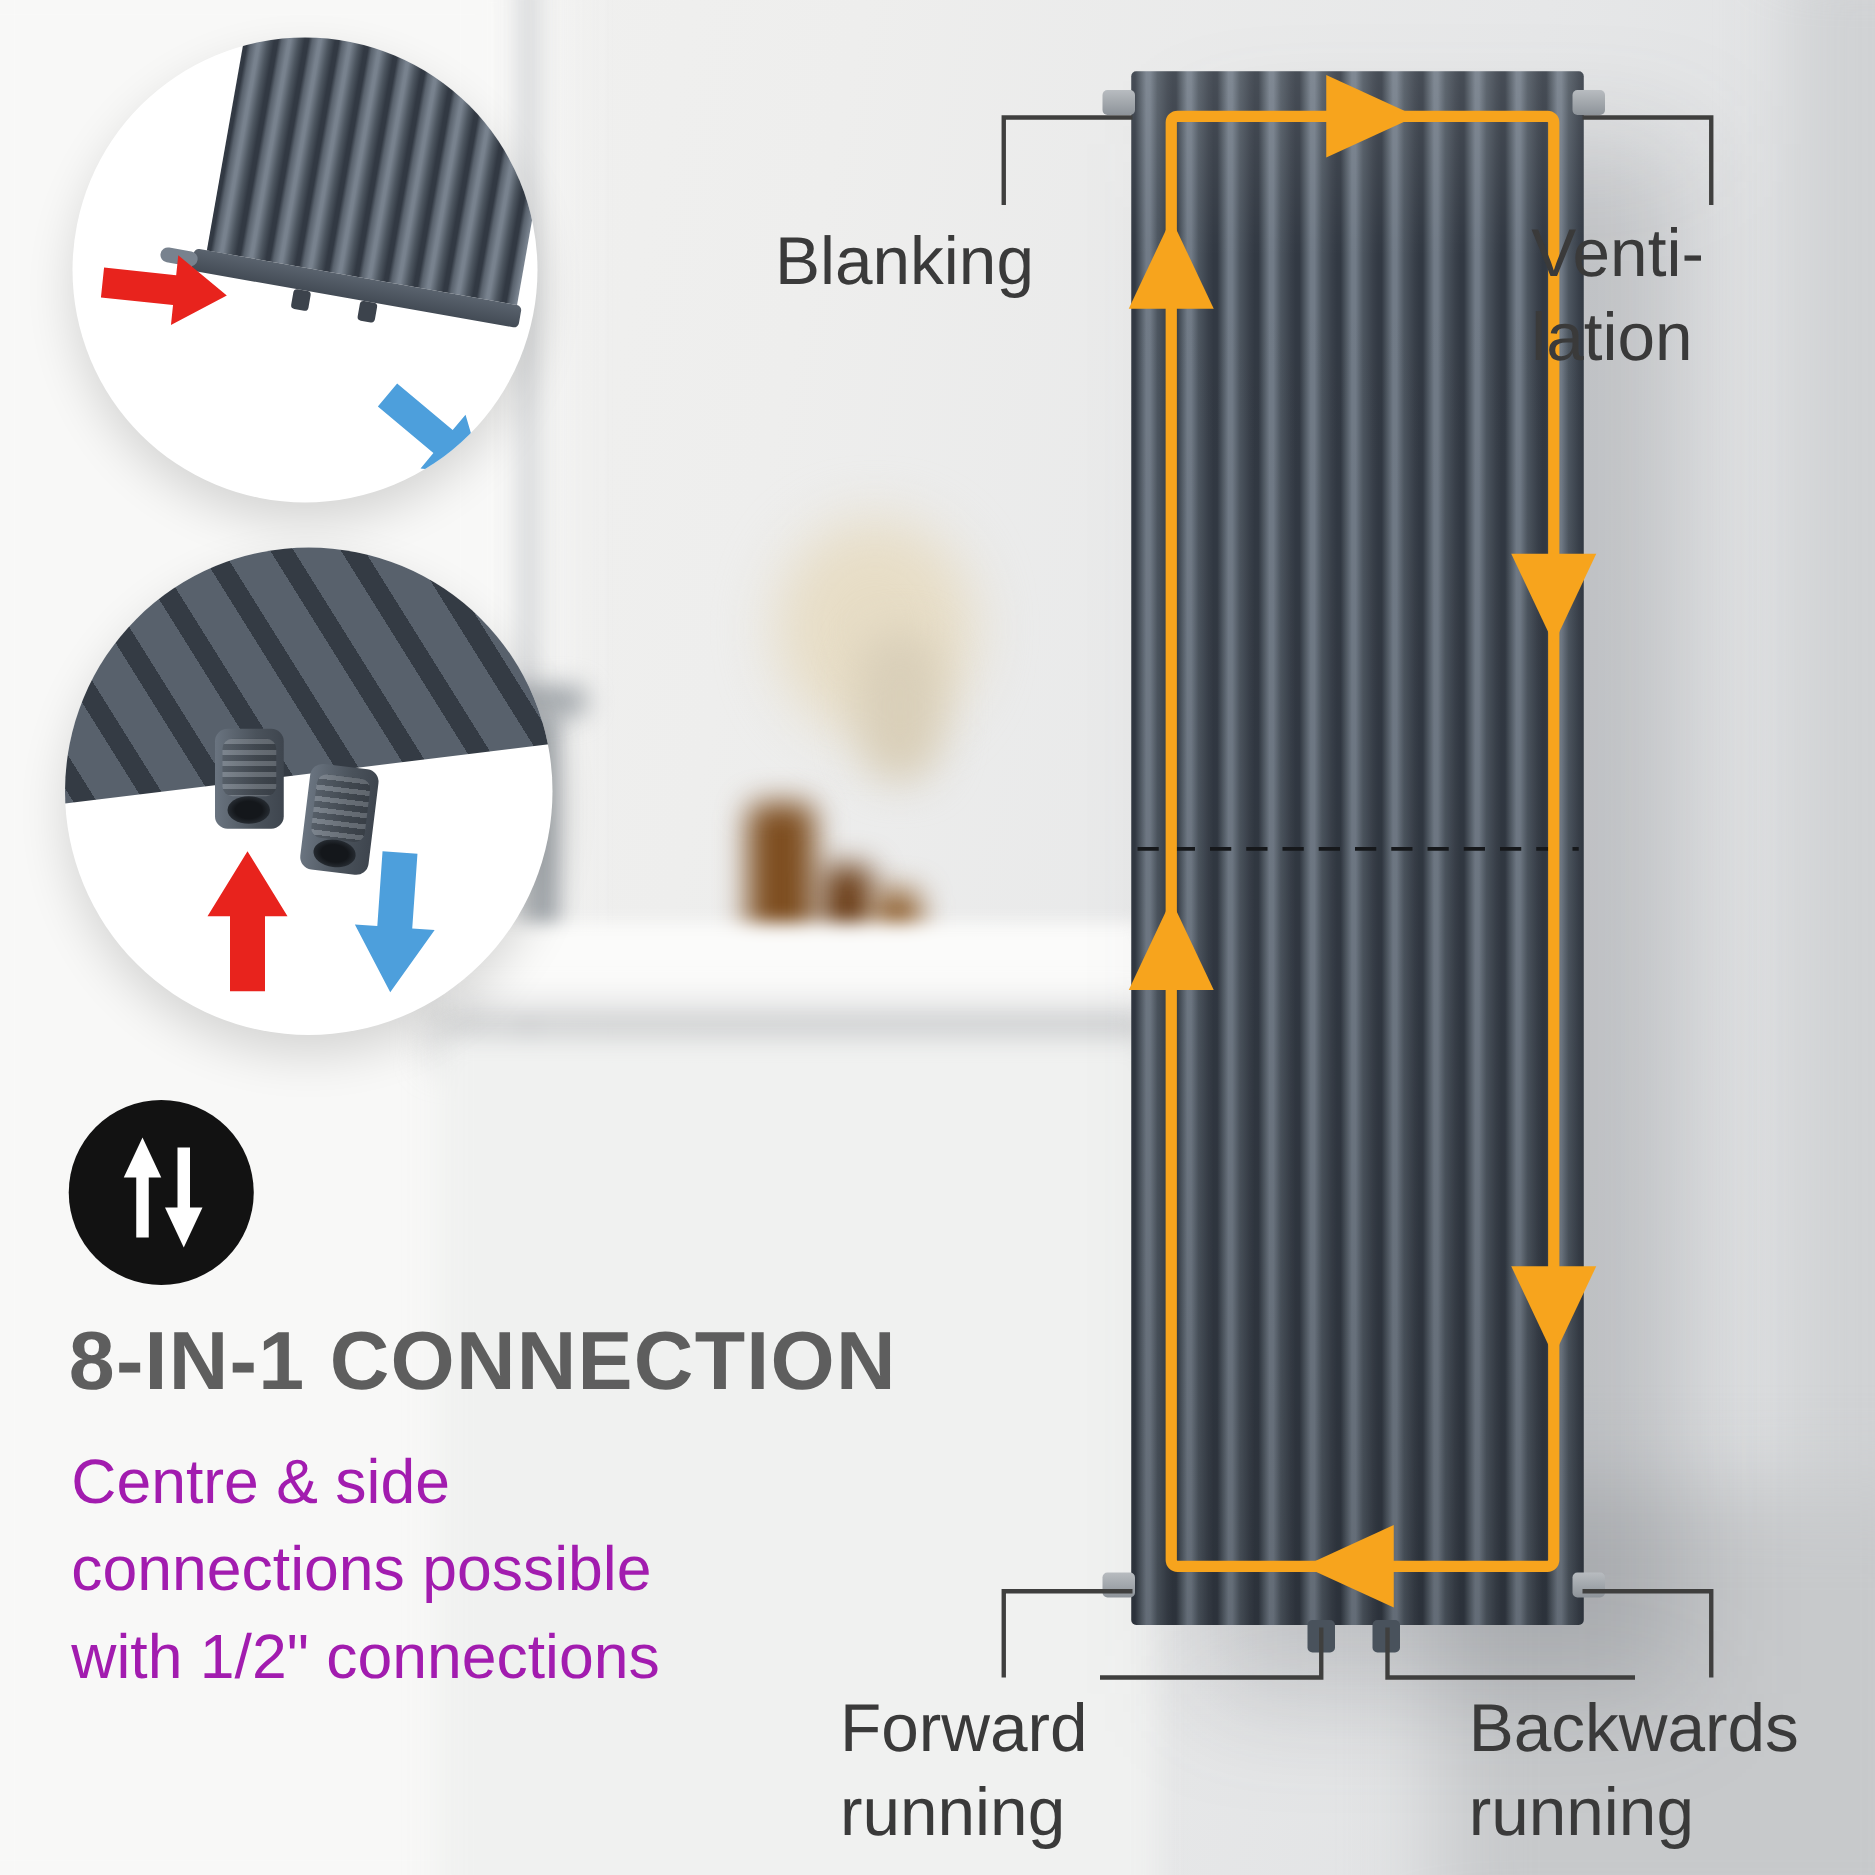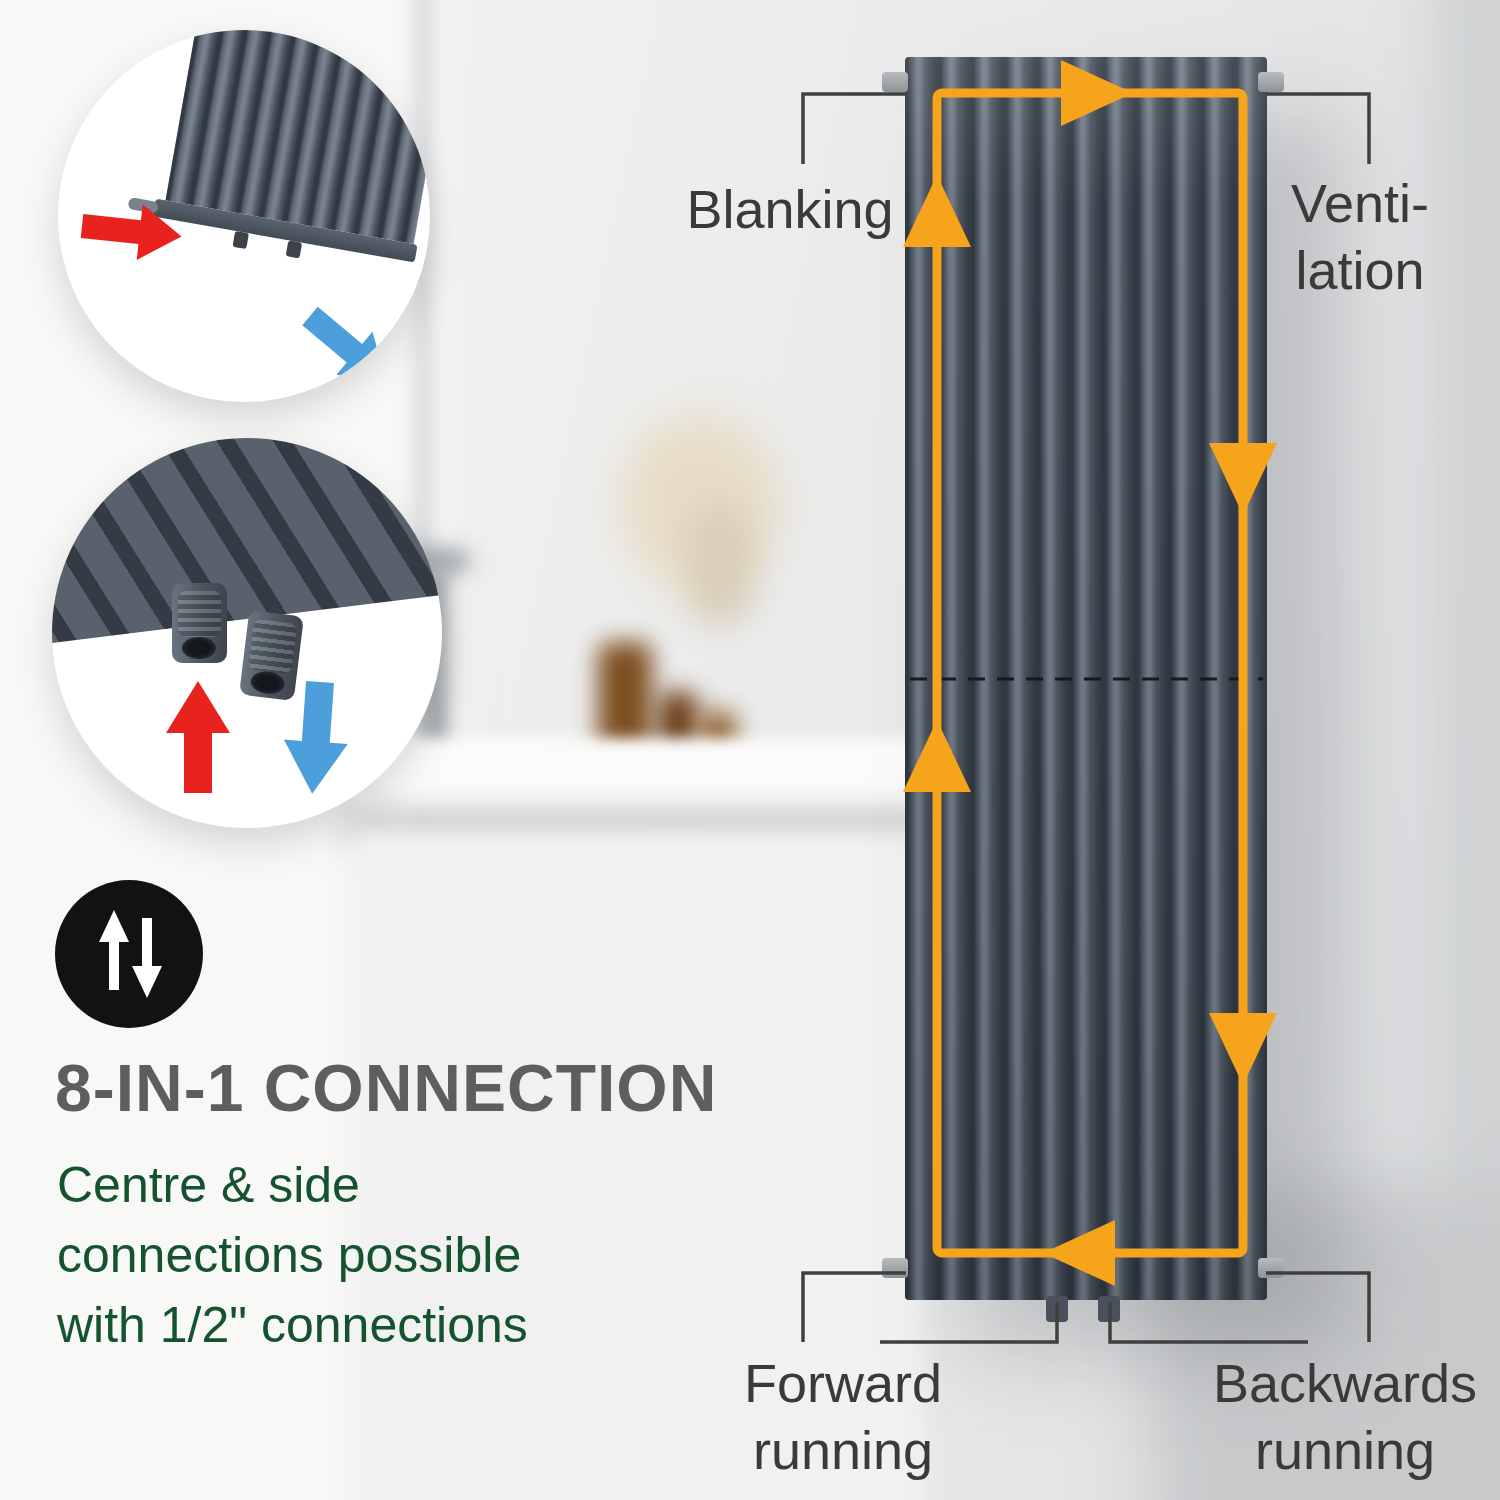--- a/index.html
+++ b/index.html
@@ -46,25 +46,25 @@
   .i2-threads{position:absolute;left:6px;right:6px;top:8px;bottom:26px;border-radius:8px;
     background:repeating-linear-gradient(180deg,rgba(255,255,255,.16) 0 4px,rgba(0,0,0,.14) 4px 9px);}
   .i2-hole{position:absolute;left:10px;bottom:4px;width:34px;height:22px;border-radius:50%;
     background:radial-gradient(#14171b 45%,#3a424b);}
 
   
   .badge{position:absolute;left:55px;top:880px;width:148px;height:148px;border-radius:50%;background:#121212;}
 
   
   .headline{position:absolute;left:55px;top:1050px;font-size:66px;font-weight:700;color:#5e5e5e;letter-spacing:1px;white-space:nowrap;}
-  .bodytext{position:absolute;left:57px;top:1150px;font-size:50px;color:#14532d;line-height:1.4;}
-  .label{position:absolute;text-align:center;color:#3a3a3a;font-size:54px;line-height:1.24;}
+  .bodytext{position:absolute;left:57px;top:1150px;font-size:50px;color:#a21caf;line-height:1.4;}
+  .label{position:absolute;text-align:left;color:#3a3a3a;font-size:54px;line-height:1.24;}
   .label-blanking{left:620px;top:176px;width:340px;}
   .label-vent{left:1225px;top:170px;width:270px;}
-  .label-forward{left:698px;top:1350px;width:290px;}
+  .label-forward{left:672px;top:1350px;width:290px;}
   .label-back{left:1175px;top:1350px;width:340px;}
 
   
   .radiator{position:absolute;left:905px;top:57px;width:362px;height:1243px;border-radius:4px;
     background:repeating-linear-gradient(90deg,#323943 0px,#323943 3px,#4e5761 7px,#717b87 12px,#717b87 15px,#4d5660 21px,#39404a 29px,#323943 32.9px);}
   .radiator::after{content:"";position:absolute;inset:0;border-radius:4px;
     background:linear-gradient(180deg,rgba(255,255,255,.10),rgba(255,255,255,0) 12%,rgba(0,0,0,.05) 60%,rgba(0,0,0,.12));}
   .fitting{position:absolute;width:26px;height:20px;background:linear-gradient(#b8bcc0,#8d9399);border-radius:4px;}
   .fit-tl{left:882px;top:72px;} .fit-tr{left:1258px;top:72px;}
   .fit-bl{left:882px;top:1258px;} .fit-br{left:1258px;top:1258px;}

